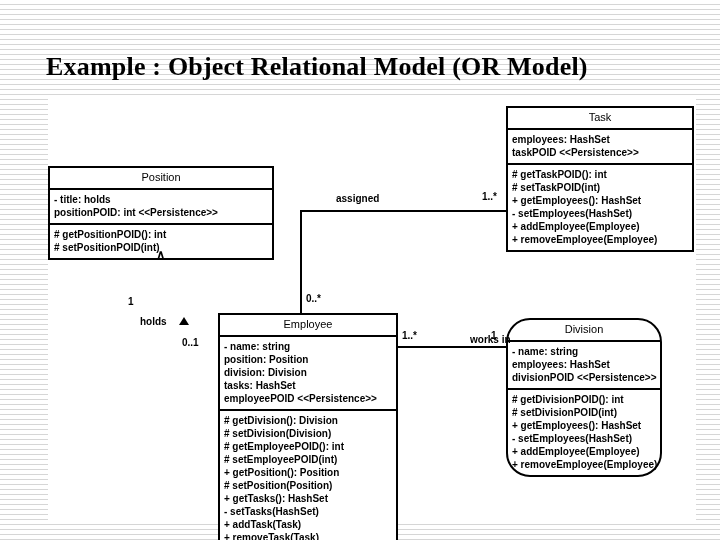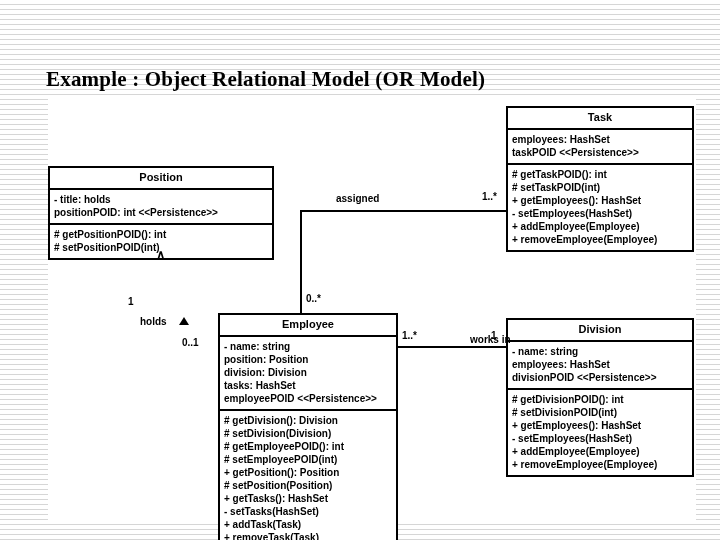--- a/index.html
+++ b/index.html
@@ -22,25 +22,25 @@
       #ffffff 0px,
       #ffffff 4px,
       #d6d6d6 4px,
       #d6d6d6 5px
     );
   }
   
   #title {
     position: absolute;
     left: 46px;
-    top: 67px;
+    top: 52px;
     width: 640px;
     font-family: "Liberation Serif", serif;
     font-weight: bold;
-    font-size: 21px;
+    font-size: 26px;
     color: #000000;
     letter-spacing: 0.2px;
     white-space: nowrap;
   }
   
   #canvas {
     position: absolute;
     left: 48px;
     top: 98px;
     width: 648px;
@@ -49,21 +49,21 @@
   }
   
   .umlbox {
     position: absolute;
     background: #ffffff;
     border: 2px solid #000000;
     box-sizing: border-box;
   }
   .cls-name {
     text-align: center;
-    font-weight: bold;
+    font-weight: normal;
     font-size: 11px;
     line-height: 15px;
     padding: 2px 2px 3px 2px;
     border-bottom: 2px solid #000000;
     color: #000000;
   }
   .cls-section {
     padding: 3px 4px 4px 4px;
     border-bottom: 2px solid #000000;
   }
@@ -162,21 +162,21 @@
         <div># setEmployeePOID(int)</div>
         <div>+ getPosition(): Position</div>
         <div># setPosition(Position)</div>
         <div>+ getTasks(): HashSet</div>
         <div>- setTasks(HashSet)</div>
         <div>+ addTask(Task)</div>
         <div>+ removeTask(Task)</div>
       </div>
     </div>
 
-    <div class="umlbox" style="left:458px; top:220px; width:188px;">
+    <div class="umlbox" style="left:458px; top:220px; width:156px;border-radius:24px;">
       <div class="cls-name">Division</div>
       <div class="cls-section">
         <div>- name: string</div>
         <div>  employees: HashSet</div>
         <div>  divisionPOID &lt;&lt;Persistence&gt;&gt;</div>
       </div>
       <div class="cls-section">
         <div># getDivisionPOID(): int</div>
         <div># setDivisionPOID(int)</div>
         <div>+ getEmployees(): HashSet</div>

